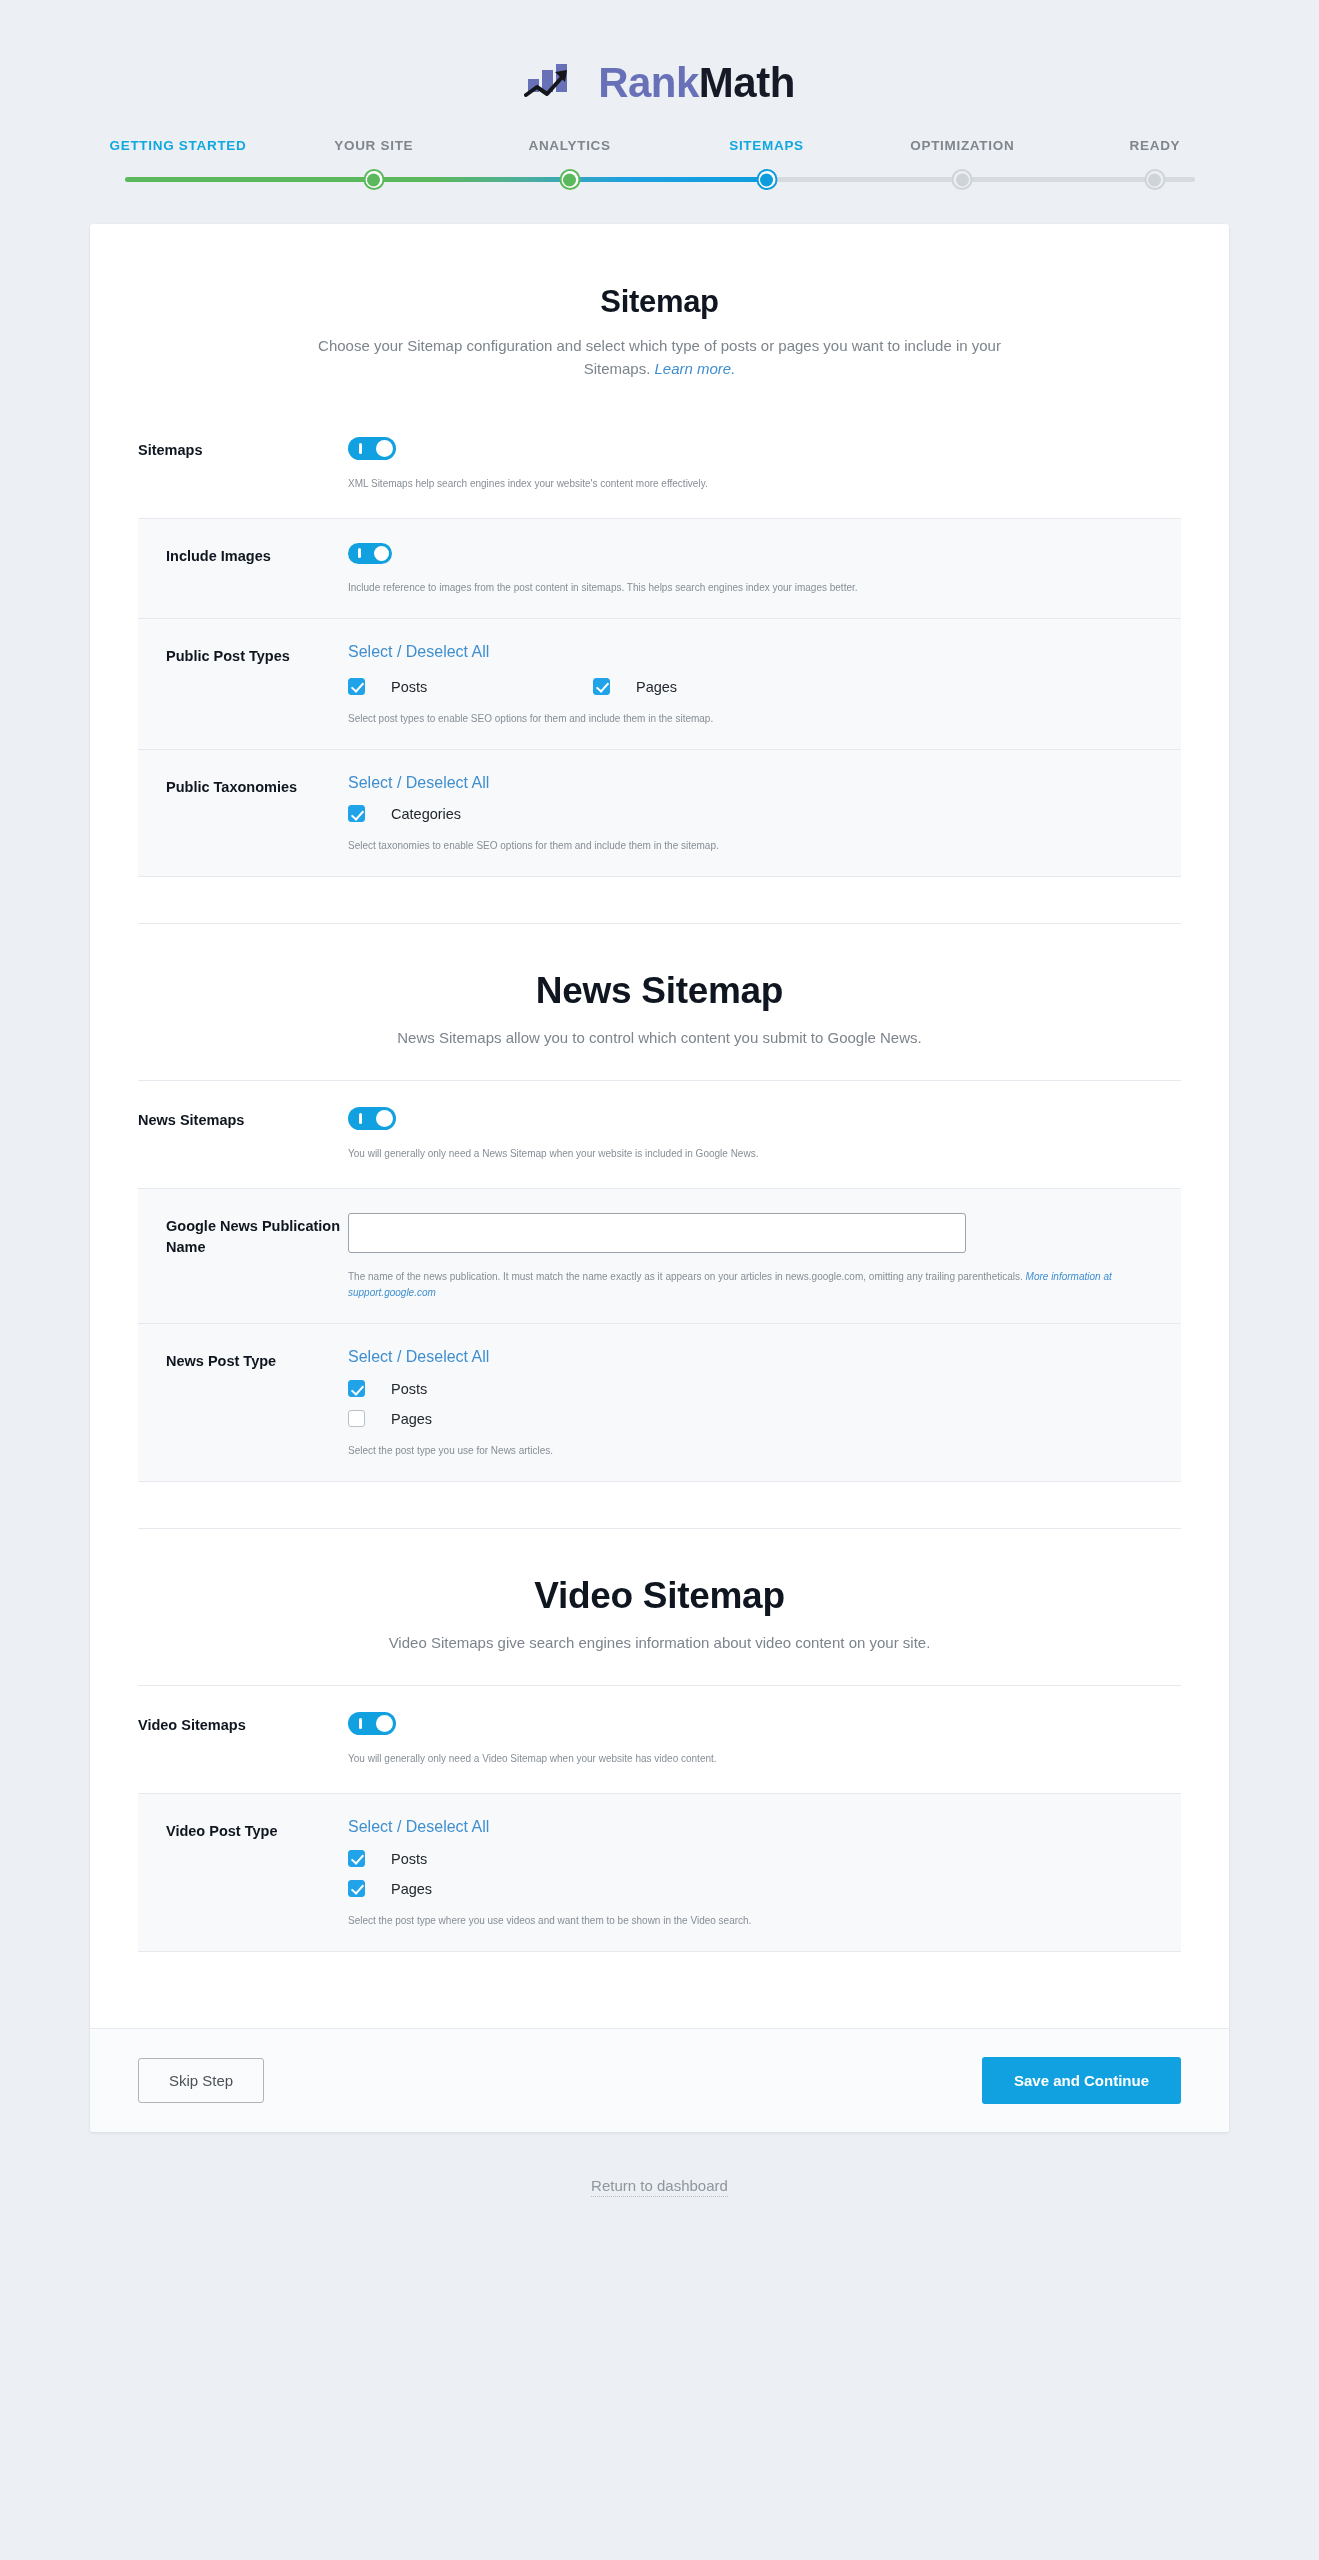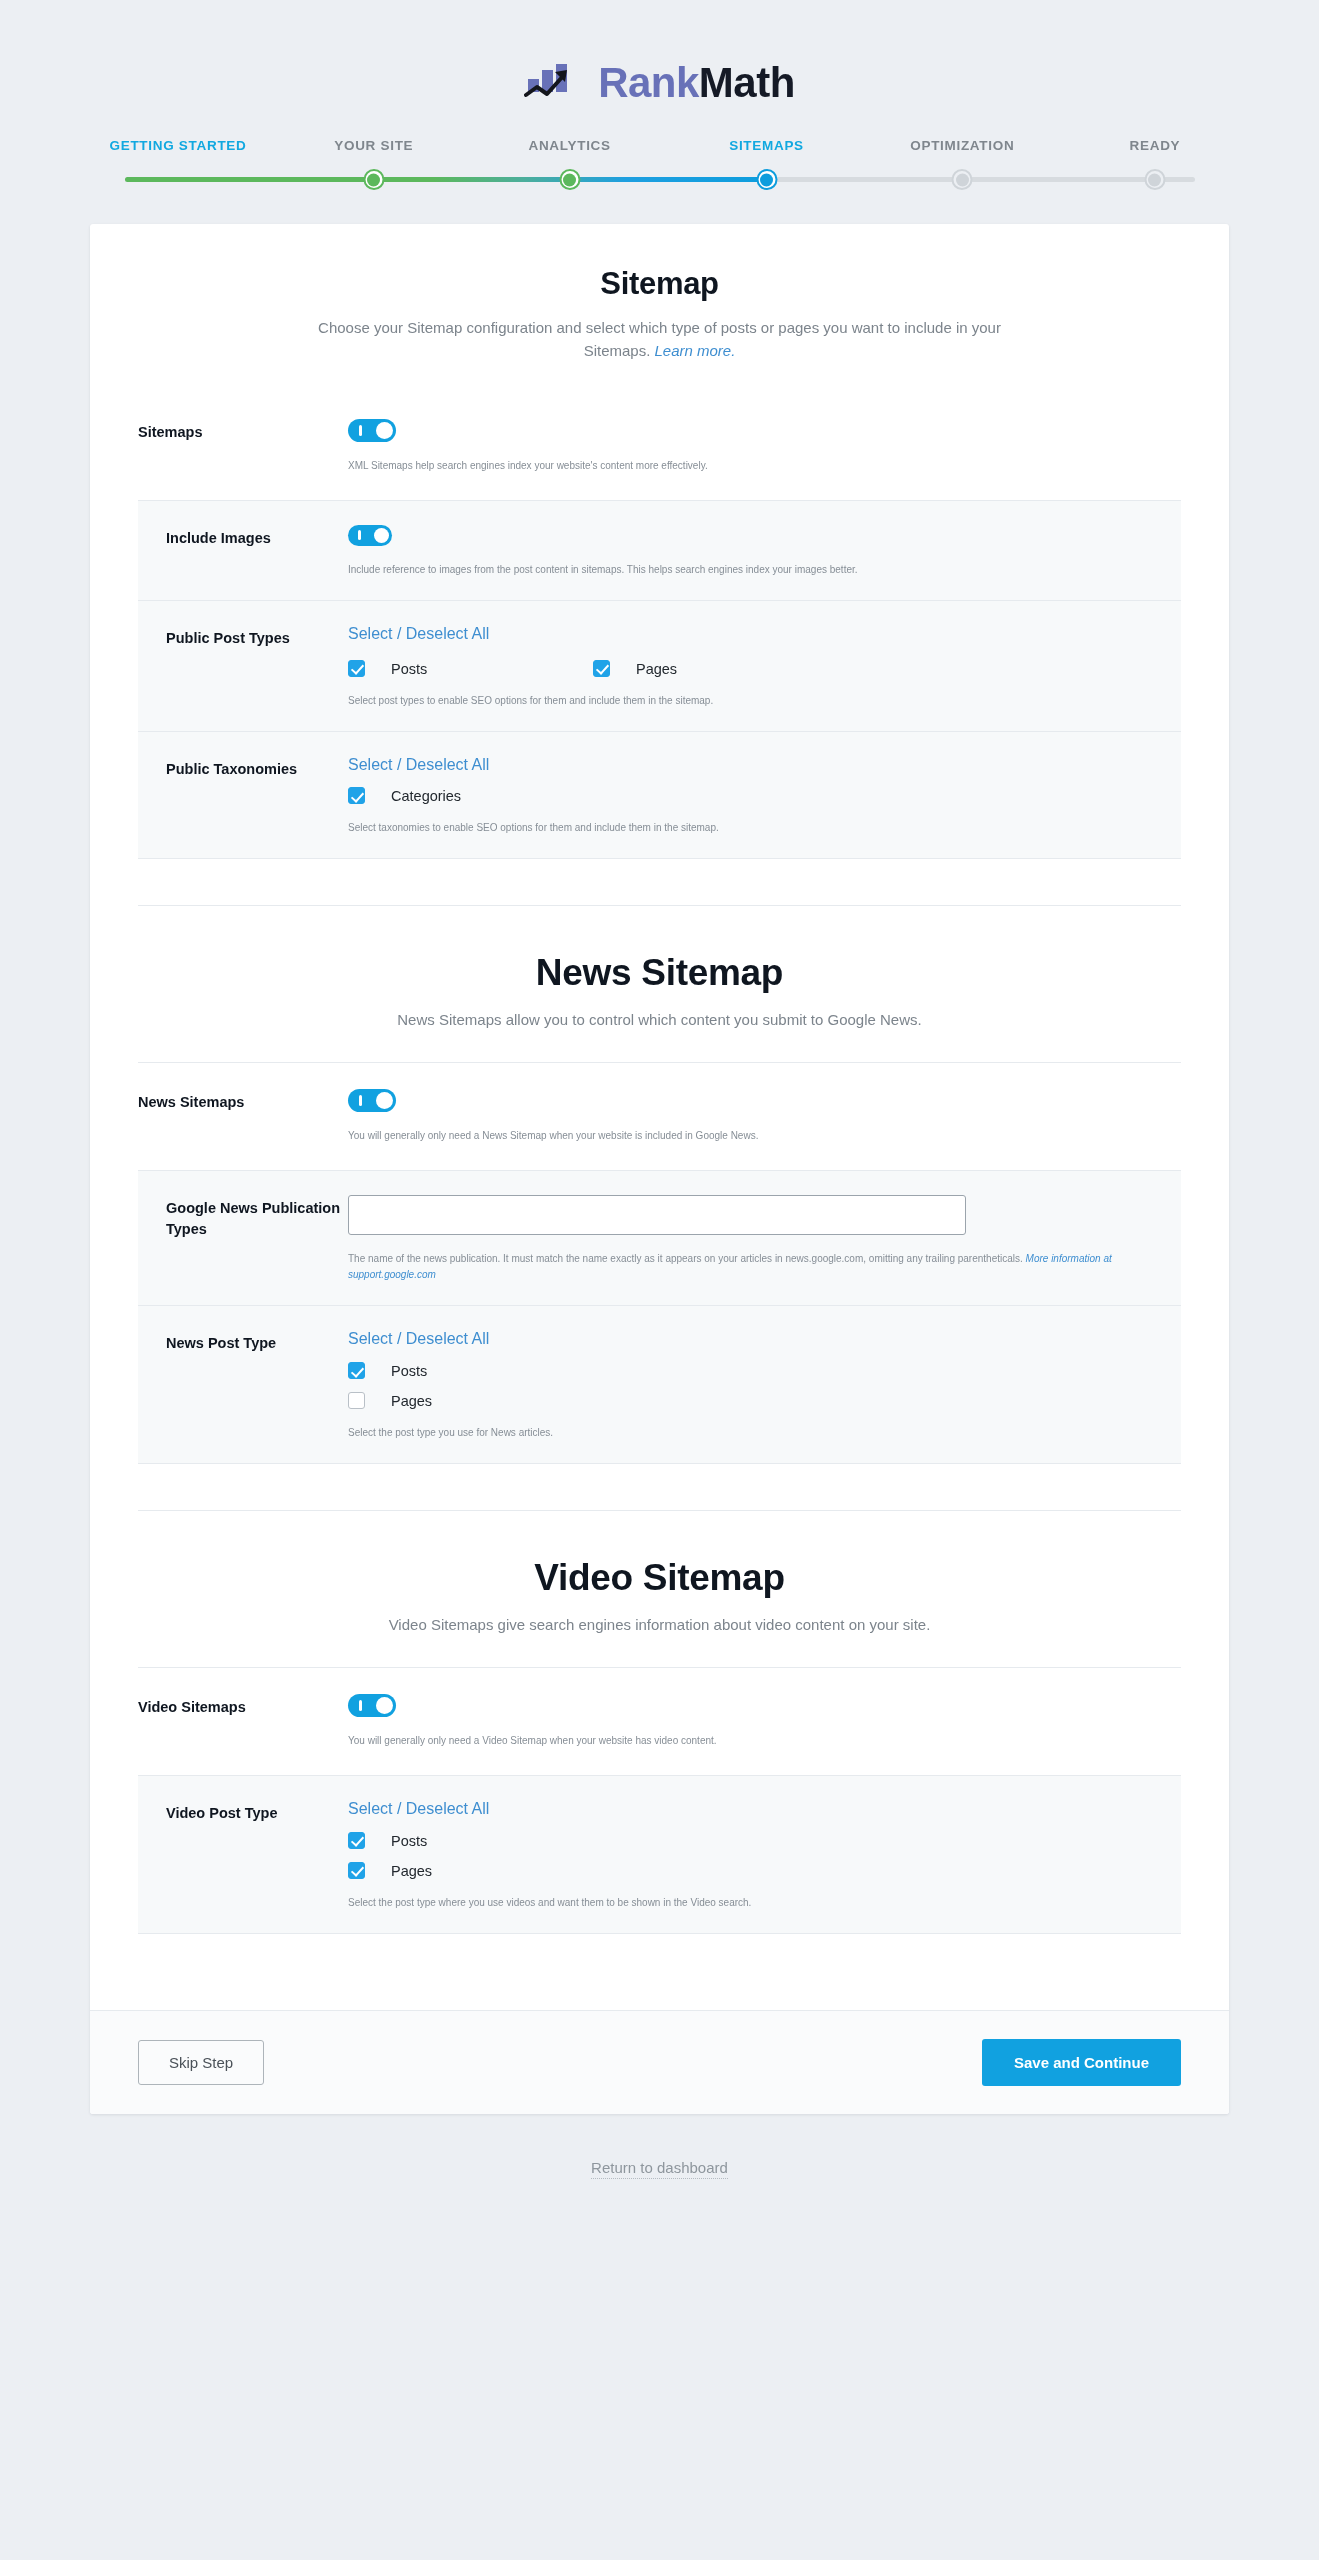--- a/index.html
+++ b/index.html
@@ -105,21 +105,21 @@
 
   
   .card {
     width: 1139px;
     margin: 10px auto 0;
     background: #ffffff;
     border-radius: 3px;
     box-shadow: 0 1px 3px rgba(20,30,50,0.10);
     overflow: hidden;
   }
-  .card-body { padding: 42px 48px 30px; }
+  .card-body { padding: 42px 48px 30px; margin-top: 18px; }
 
   .section-head { text-align: center; }
   .section-head h1 {
     font-size: 31px;
     font-weight: bold;
     color: #0f1620;
     letter-spacing: -0.3px;
   }
   .section-head h2 {
     font-size: 37px;
@@ -458,21 +458,21 @@
           <span class="bar"></span>
           <span class="knob"></span>
         </span>
         <div class="row-desc">You will generally only need a News Sitemap when your website is included in Google News.</div>
       </div>
     </div>
 
     <div class="group">
 
       <div class="sub-row">
-        <div class="row-label">Google News Publication Types</div>
+        <div class="row-label">Google News Publication Name</div>
         <div class="row-control">
           <input class="text-input" type="text" placeholder="" style="">
           <div class="row-desc">
             <span>The name of the news publication. It must match the name exactly as it appears on your articles in news.google.com, omitting any trailing parentheticals. </span><a class="link" href="#">More information at support.google.com</a>
           </div>
         </div>
       </div>
 
       <div class="sub-row">
         <div class="row-label">News Post Type</div>

